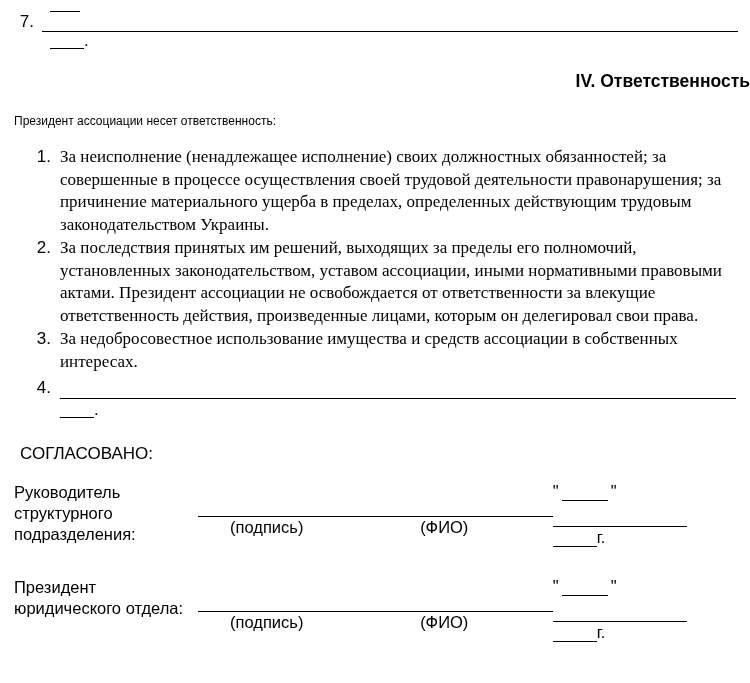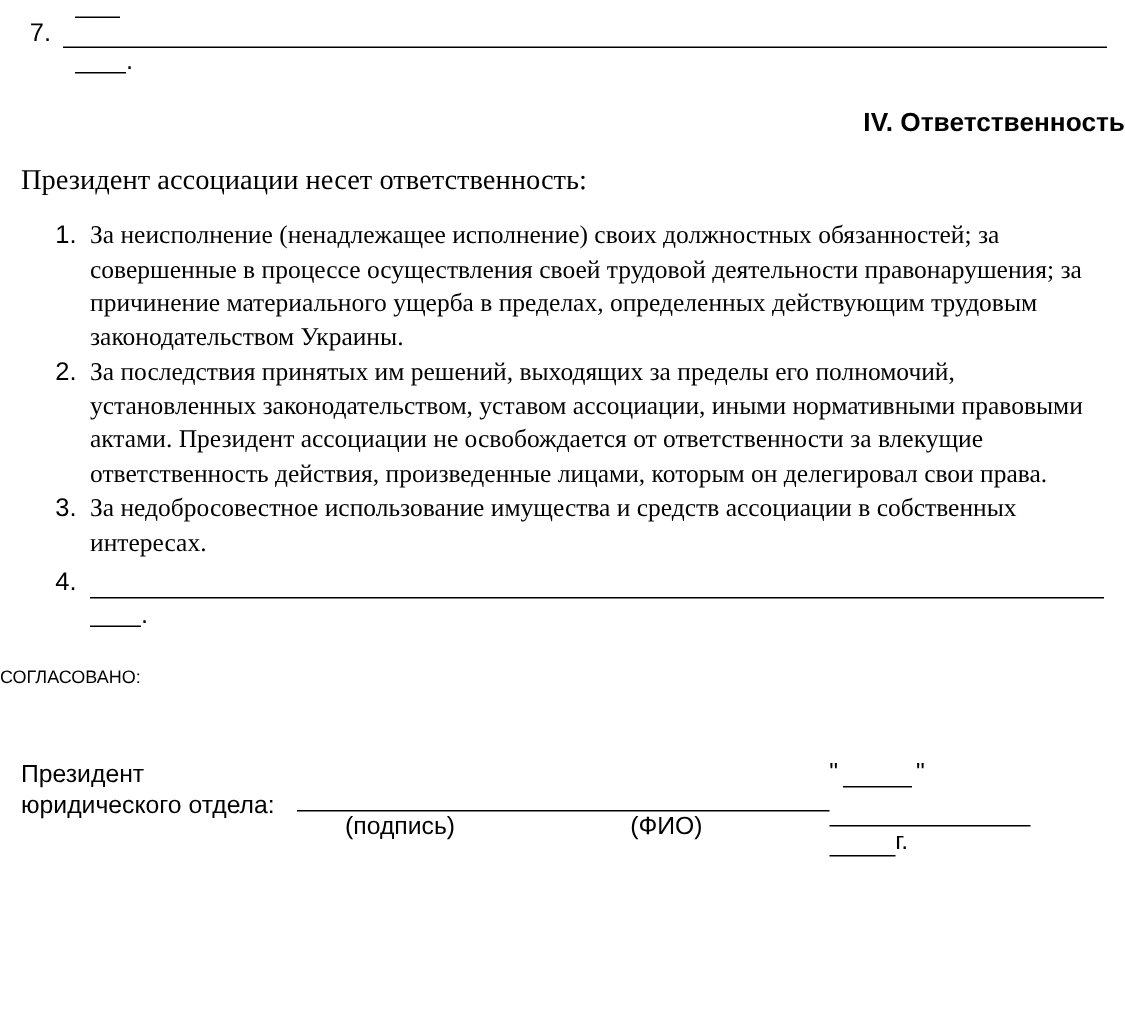--- a/index.html
+++ b/index.html
@@ -71,24 +71,23 @@
   
   h2.section-title {
     text-align: right;
     font-size: 17.5px;
     font-weight: bold;
     margin: 22px 0 18px 0;
   }
 
   
   .lead {
-    font-size: 19px;
+    font-size: 12px;
     line-height: 22px;
     margin: 0 14px 14px 14px;
-    font-family: Liberation Serif, serif;
   }
 
   ol.resp-list {
     margin: 0 14px 0 14px;
     padding: 0;
     list-style: none;
     font-size: 17px;
     line-height: 22.5px;
   }
   ol.resp-list > li {
@@ -127,22 +126,22 @@
   }
   .blank-tail {
     margin: 2px 14px 0 60px;
     display: flex;
     align-items: flex-end;
     font-size: 17px;
   }
 
   
   .approved {
-    font-size: 12px;
-    margin: 26px 0 18px 0;
+    font-size: 17px;
+    margin: 26px 0 18px 20px;
   }
 
   table.sign-table {
     margin-left: 14px;
     border-collapse: collapse;
     width: 706px;
     font-size: 16.5px;
   }
   table.sign-table td {
     vertical-align: top;
@@ -250,20 +249,36 @@
   </div>
   <div class="blank-tail">
     <span class="short-rule"></span>
       <span class="dot">.</span>
   </div>
 
   <div class="approved">СОГЛАСОВАНО:</div>
 
   <table class="sign-table">
     <tbody>
+        <tr>
+      <td class="role-cell">Руководитель структурного подразделения:</td>
+      <td class="sig-cell">
+        <div class="line"></div>
+        <div class="caption">(подпись)</div>
+      </td>
+      <td class="fio-cell">
+        <div class="line"></div>
+        <div class="caption">(ФИО)</div>
+      </td>
+      <td class="date-cell">
+        <div class="date-quote-row"><span>"</span><span class="q-rule"></span><span>"</span></div>
+        <div class="date-long-rule"></div>
+        <div class="date-year"><span class="y-rule"></span><span>г.</span></div>
+      </td>
+    </tr>
     <tr class="spacer-row">
       <td colspan="4"></td>
     </tr>
     <tr>
       <td class="role-cell">Президент юридического отдела:</td>
       <td class="sig-cell">
         <div class="line"></div>
         <div class="caption">(подпись)</div>
       </td>
       <td class="fio-cell">

